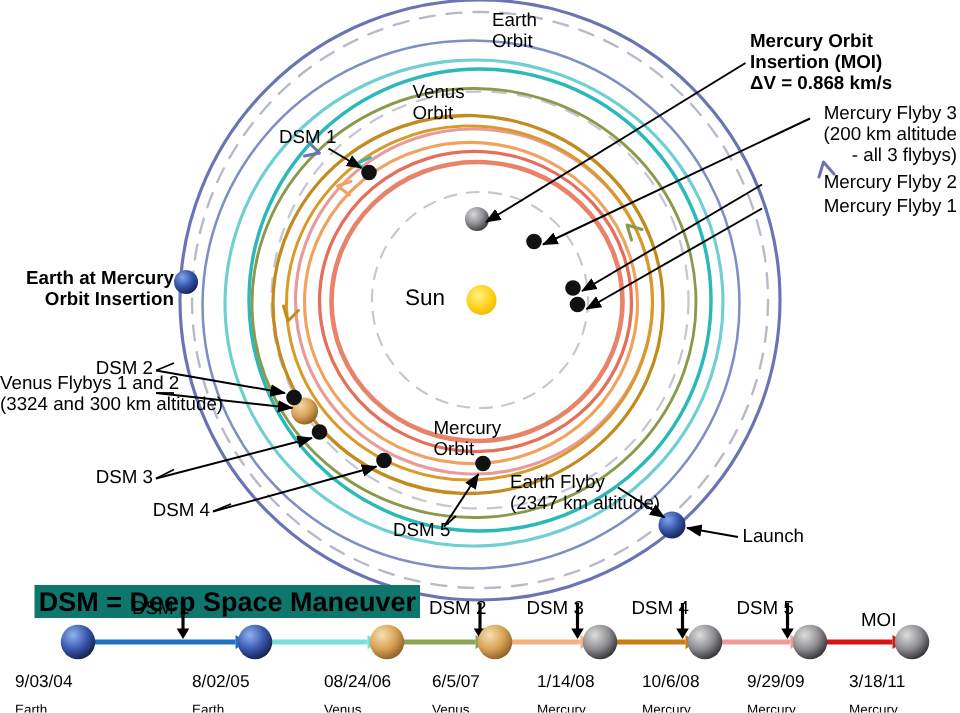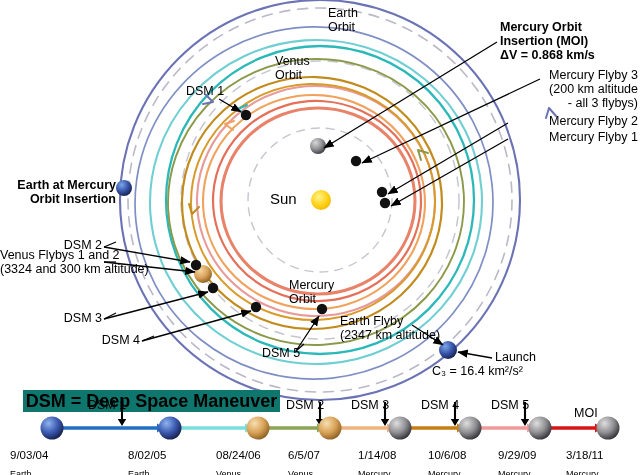--- a/index.html
+++ b/index.html
@@ -147,21 +147,20 @@
   <div class="lbl t12 rt" style="left:0px;top:311px;width:102px;">DSM 3</div>
 
   <div class="lbl t12 rt" style="left:38px;top:333px;width:102px;">DSM 4</div>
 
   <div class="lbl t12" style="left:262px;top:346px;">DSM 5</div>
 
   <div class="lbl t12" style="left:340px;top:314px;">Earth Flyby<br>(2347 km altitude)</div>
 
   <div class="lbl t12" style="left:495px;top:350px;">Launch</div>
 
-  <div class="lbl t12" style="left:432px;top:364px;">C₃ = 16.4 km²/s²</div>
 
   <div class="lbl t12b" style="left:500px;top:20px;">Mercury Orbit<br>Insertion (MOI)<br>ΔV = 0.868 km/s</div>
 
   <div class="lbl t12 rt" style="left:480px;top:68px;width:158px;">Mercury Flyby 3<br>(200 km altitude<br>- all 3 flybys)</div>
 
   <div class="lbl t12 rt" style="left:480px;top:114px;width:158px;">Mercury Flyby 2</div>
 
   <div class="lbl t12 rt" style="left:480px;top:130px;width:158px;">Mercury Flyby 1</div>
 
   <div class="lbl" style="left:5px;top:373px;">

